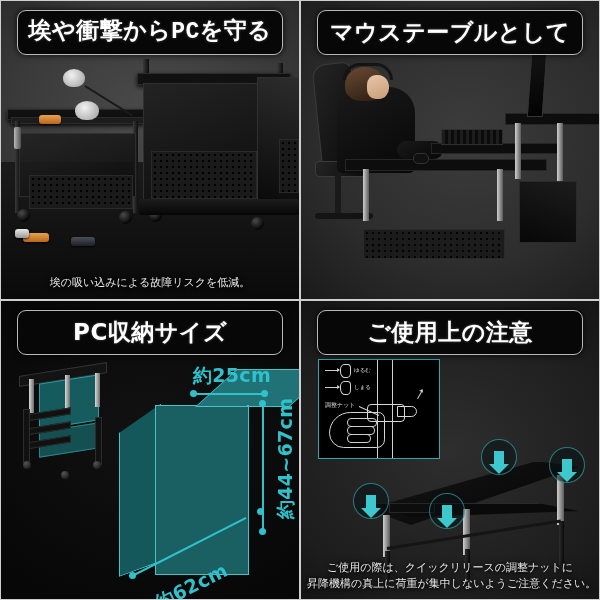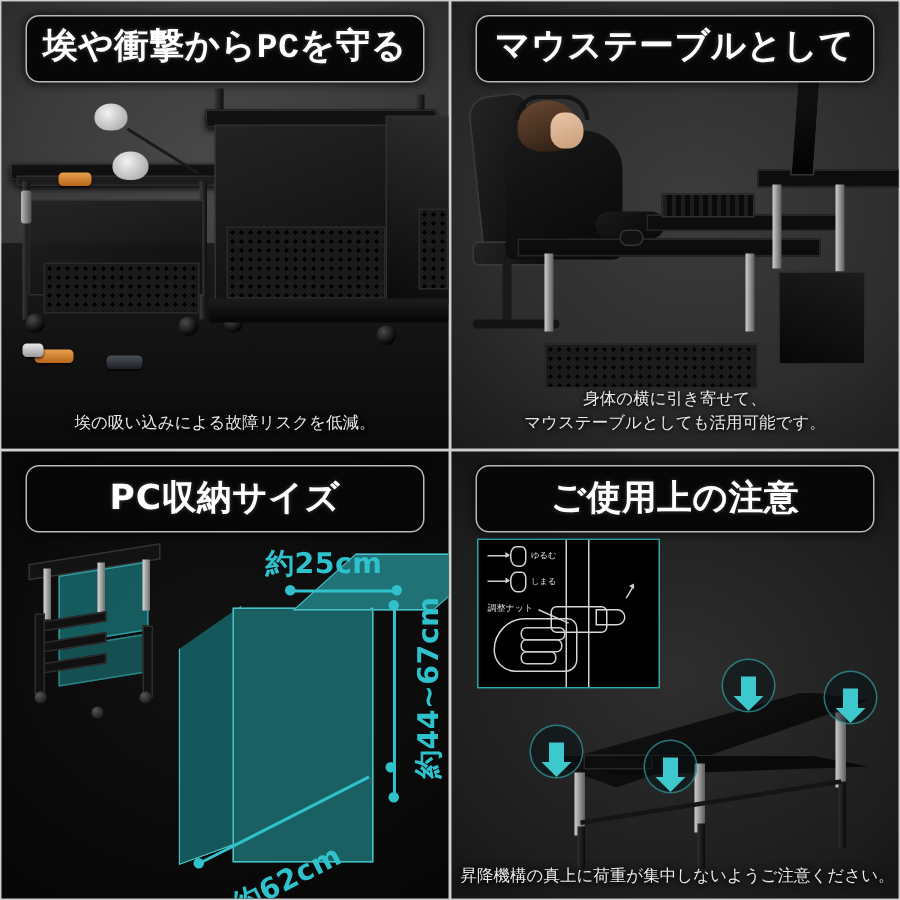--- a/index.html
+++ b/index.html
@@ -5,21 +5,21 @@
   html,body{margin:0;padding:0;background:#000;}
   body{width:600px;height:600px;overflow:hidden;
        font-family:"DejaVu Sans","Liberation Sans",sans-serif;}
 
   #sheet{position:relative;width:600px;height:600px;background:#000;
          display:grid;grid-template-columns:300px 300px;grid-template-rows:300px 300px;}
 
   .panel{position:relative;overflow:hidden;box-sizing:border-box;
          border:1px solid #cfcfcf;}
   .p-tl{background:radial-gradient(ellipse 120% 100% at 50% 38%,#4a4a4a 0%,#3a3a3a 38%,#202020 72%,#0b0b0b 100%);font-family:Liberation Mono, monospace;}
-  .p-tr{background:radial-gradient(ellipse 120% 110% at 55% 45%,#3c3c3c 0%,#2d2d2d 40%,#161616 74%,#060606 100%);font-family:Liberation Mono, monospace;}
+  .p-tr{background:radial-gradient(ellipse 120% 110% at 55% 45%,#3c3c3c 0%,#2d2d2d 40%,#161616 74%,#060606 100%);}
   .p-bl{background:radial-gradient(ellipse 130% 110% at 50% 45%,#121212 0%,#090909 45%,#000 100%);}
   .p-br{background:radial-gradient(ellipse 130% 110% at 50% 50%,#2e2e2e 0%,#1d1d1d 45%,#0a0a0a 78%,#030303 100%);}
 
   
   .title-box{position:absolute;left:16px;right:16px;top:9px;height:43px;
              background:#070707;border:1px solid #b9b9b9;border-radius:9px;
              display:flex;align-items:center;justify-content:center;
              box-shadow:0 0 7px rgba(0,0,0,.85);z-index:6;}
   .title-box span{color:#fff;font-size:23px;font-weight:700;letter-spacing:.5px;
                   line-height:1;white-space:nowrap;
@@ -188,24 +188,20 @@
     <div class="monitor" style="left:228px;top:52px;width:14px;height:62px;transform:skewX(-4deg);"></div>
     <div style="position:absolute;left:214px;top:122px;width:6px;height:56px;background:linear-gradient(90deg,#d0d0d0,#5a5a5a);"></div>
     <div style="position:absolute;left:256px;top:122px;width:6px;height:58px;background:linear-gradient(90deg,#d0d0d0,#5a5a5a);"></div>
     <div style="position:absolute;left:62px;top:168px;width:6px;height:52px;background:linear-gradient(90deg,#cfcfcf,#5a5a5a);"></div>
     <div style="position:absolute;left:196px;top:168px;width:6px;height:52px;background:linear-gradient(90deg,#cfcfcf,#5a5a5a);"></div>
     <div class="perf" style="left:62px;top:228px;width:140px;height:28px;opacity:.9;"></div>
     <div style="position:absolute;left:218px;top:180px;width:56px;height:60px;background:linear-gradient(200deg,#1c1c1c,#070707);border:1px solid #2a2a2a;"></div>
 
     <div class="title-box">
       <span>マウステーブルとして</span>
-    </div>
-    <div class="caption">
-      <div>身体の横に引き寄せて、</div>
-      <div>マウステーブルとしても活用可能です。</div>
     </div>
   </section>
 
   <section class="panel p-bl">
 
     <div class="mini" style="left:16px;top:64px;width:92px;height:126px;">
       <div class="mtop" style="left:2px;top:4px;width:86px;height:9px;transform:skewY(-9deg);"></div>
       <div class="mteal" style="left:22px;top:14px;width:58px;height:44px;transform:skewY(-9deg);"></div>
       <div class="mteal" style="left:22px;top:62px;width:58px;height:24px;transform:skewY(-9deg);opacity:.85;"></div>
       <div class="mpost" style="left:12px;top:14px;width:5px;height:34px;"></div>
@@ -227,21 +223,21 @@
             transform:skewY(-20deg);transform-origin:top left;"></div>
       <div class="face-front" style="left:36px;top:8px;width:92px;height:168px;"></div>
       <div class="face-top" style="left:36px;top:8px;width:92px;height:36px;
             transform:skewX(-48deg) translateY(-36px);background:#207276;"></div>
       <div class="face-side" style="left:128px;top:8px;width:0;height:0;"></div>
     </div>
 
     <div class="dim-line" style="left:192px;top:92px;width:72px;height:2px;"></div>
     <div class="dim-dot" style="left:189px;top:89px;"></div>
     <div class="dim-dot" style="left:260px;top:89px;"></div>
-    <div class="dim-label" style="left:176px;top:62px;">約25cm</div>
+    <div class="dim-label" style="left:192px;top:62px;">約25cm</div>
 
     <div class="dim-line" style="left:261px;top:102px;width:2px;height:128px;"></div>
     <div class="dim-dot" style="left:258px;top:99px;"></div>
     <div class="dim-dot" style="left:258px;top:227px;"></div>
     <div class="dim-label vert" style="left:272px;top:218px;">約44~67cm</div>
 
     <div class="dim-line" style="left:131px;top:274px;width:128px;height:2px;
                 transform:rotate(-27deg);transform-origin:left center;"></div>
     <div class="dim-dot" style="left:128px;top:271px;"></div>
     <div class="dim-dot" style="left:256px;top:207px;"></div>
@@ -301,17 +297,18 @@
         <i></i>
       </div>
     <div class="warn" style="left:248px;top:146px;">
         <i></i>
       </div>
 
     <div class="title-box">
       <span>ご使用上の注意</span>
     </div>
     <div class="caption">
+      <div>ご使用の際は、クイックリリースの調整ナットに</div>
       <div>昇降機構の真上に荷重が集中しないようご注意ください。</div>
     </div>
   </section>
 
 </div>
 
 </body></html>

